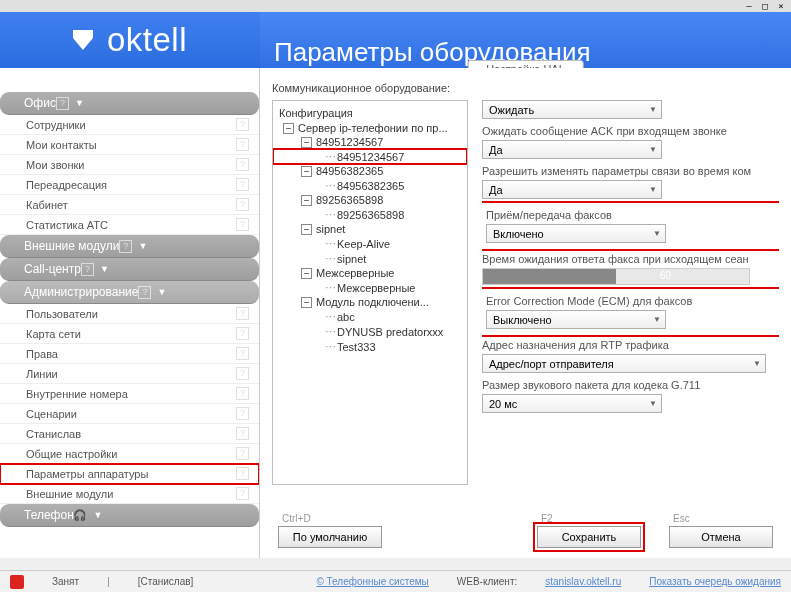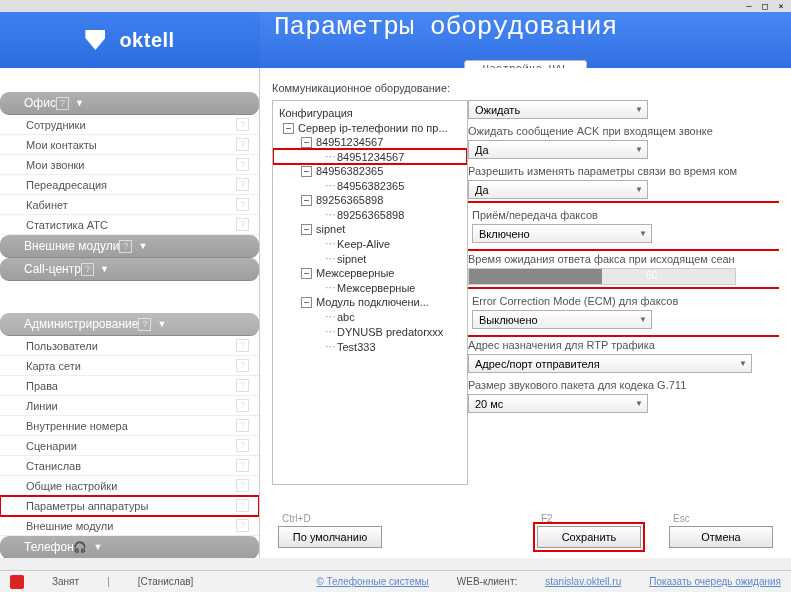--- a/index.html
+++ b/index.html
@@ -5,47 +5,47 @@
   * { box-sizing: border-box; margin: 0; padding: 0; }
   body { font-family: Arial, sans-serif; font-size: 11px; background: #f0f0f0; width: 791px; height: 592px; overflow: hidden; position: relative; }
   
   
   .titlebar { height: 12px; background: #e0e0e0; display: flex; justify-content: flex-end; align-items: center; padding: 0 4px; gap: 4px; }
   .win-btn { width: 12px; height: 10px; font-size: 9px; line-height: 10px; text-align: center; cursor: pointer; font-family: monospace; }
   
   
   .header-row { display: flex; }
   .logo-cell { width: 260px; height: 56px; background: linear-gradient(to bottom, #3f7ff0, #2b6de0); display: flex; align-items: center; justify-content: center; }
-  .logo { color: #fff; font-size: 20px; font-weight: bold; letter-spacing: 0.5px; display: flex; align-items: center; gap: 14px; }
+  .logo { color: #fff; font-size: 33px; font-weight: normal; letter-spacing: 0.5px; display: flex; align-items: center; gap: 14px; }
   .logo-icon { width: 20px; height: 20px; background: #fff; clip-path: polygon(0 0, 100% 0, 100% 40%, 50% 100%, 0 40%); }
-  .title-cell { flex: 1; height: 56px; background: linear-gradient(to bottom, #4888f5, #3070e2); display: flex; align-items: flex-start; padding-left: 14px; position: relative; font-family: Liberation Mono, monospace; }
+  .title-cell { flex: 1; height: 56px; background: linear-gradient(to bottom, #4888f5, #3070e2); display: flex; align-items: flex-end; padding-left: 14px; position: relative; }
   .page-title { color: #fff; font-size: 26px; font-weight: normal; }
   
   
   .subtab-wrap { position: absolute; bottom: -10px; left: 50%; transform: translateX(-50%); }
   .subtab { background: #fff; border: 1px solid #bbb; border-radius: 3px; padding: 2px 18px; font-size: 11px; color: #555; }
   
   
   .main { display: flex; height: 490px; }
   
   
   .sidebar { width: 260px; background: #fff; border-right: 1px solid #ccc; overflow: hidden; padding-top: 24px; }
   .sb-section { background: linear-gradient(to bottom, #b0b0b0, #9e9e9e); color: #fff; padding: 4px 24px; font-size: 12px; display: flex; align-items: center; justify-content: flex-start; border-bottom: 1px solid #888; border-radius: 9px; }
-  .sb-section.active { background: linear-gradient(to bottom, #bcbcbc, #acacac); margin-top: 32px; }
+  .sb-section.active { background: linear-gradient(to bottom, #bcbcbc, #acacac); }
   .sb-section .arrow { font-size: 9px; }
   .sb-icons { display: flex; gap: 6px; align-items: center; }
   .sb-q { width: 13px; height: 13px; border: 1px solid #fff; font-size: 9px; line-height: 11px; text-align: center; opacity: 0.6; }
   .sb-item { padding: 3px 10px 3px 26px; color: #555; font-size: 11px; background: #fff; border-bottom: 1px solid #eee; display: flex; justify-content: space-between; align-items: center; cursor: pointer; }
   .sb-item .sb-q { border-color: #ccc; color: #ccc; }
   .sb-highlight { outline: 2px solid #e00000; outline-offset: -1px; }
   
   
   .content { flex: 1; background: #fff; padding: 14px 12px 8px 12px; position: relative; display: flex; flex-direction: column; }
   .content-label { color: #444; font-size: 11px; margin-bottom: 6px; }
-  .content-cols { display: flex; flex: 1; overflow: hidden; }
+  .content-cols { display: flex; gap: 14px; flex: 1; overflow: hidden; }
   
   
   .tree-col { width: 196px; border: 1px solid #bfbfbf; background: #fff; padding: 4px 0; font-size: 11px; overflow: hidden; }
   .tree-head { padding: 2px 6px; color: #333; }
   .tree-node { padding: 1px 0 1px 0; color: #333; white-space: nowrap; display: flex; align-items: center; }
   .tree-toggle { width: 11px; height: 11px; border: 1px solid #888; font-size: 9px; line-height: 9px; text-align: center; margin-right: 4px; cursor: pointer; font-family: monospace; }
   .tree-dots { color: #999; letter-spacing: -1px; margin-right: 2px; }
   .tree-highlight { outline: 2px solid #e00000; outline-offset: -1px; }
   .d1 { padding-left: 10px; }
   .d2 { padding-left: 28px; }

